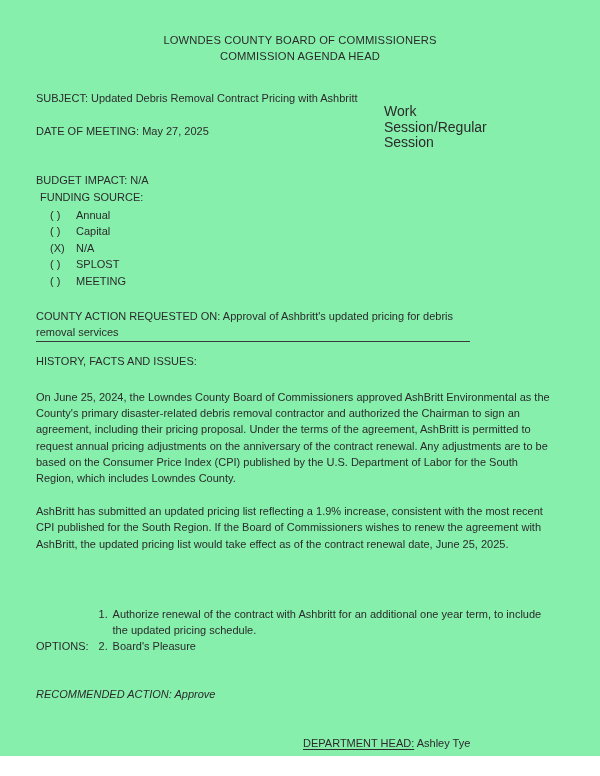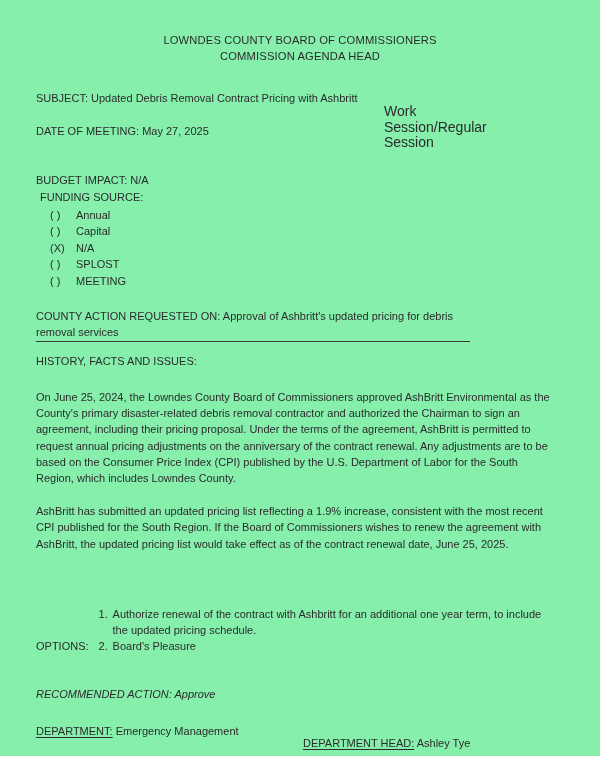--- a/index.html
+++ b/index.html
@@ -241,20 +241,19 @@
         <li class="options-item">
           <span class="options-num">2.</span>
           <span class="options-text">Board's Pleasure</span>
         </li>
       </ul>
     </div>
 
     <div class="recommended">RECOMMENDED ACTION: Approve</div>
 
     <div class="dept-row">
-      <span><span class="ul">DEPARTMENT:</span><span> <span>Emergency Management</span></span></span>
       <span class="dept-head-col"><span class="ul">DEPARTMENT HEAD:</span><span> <span>Ashley Tye</span></span></span>
     </div>
 
     <div class="admin-line">ADMINISTRATIVE COMMENTS AND RECOMMENDATIONS:</div>
 
   </div>
 </div>
 
 </body></html>

